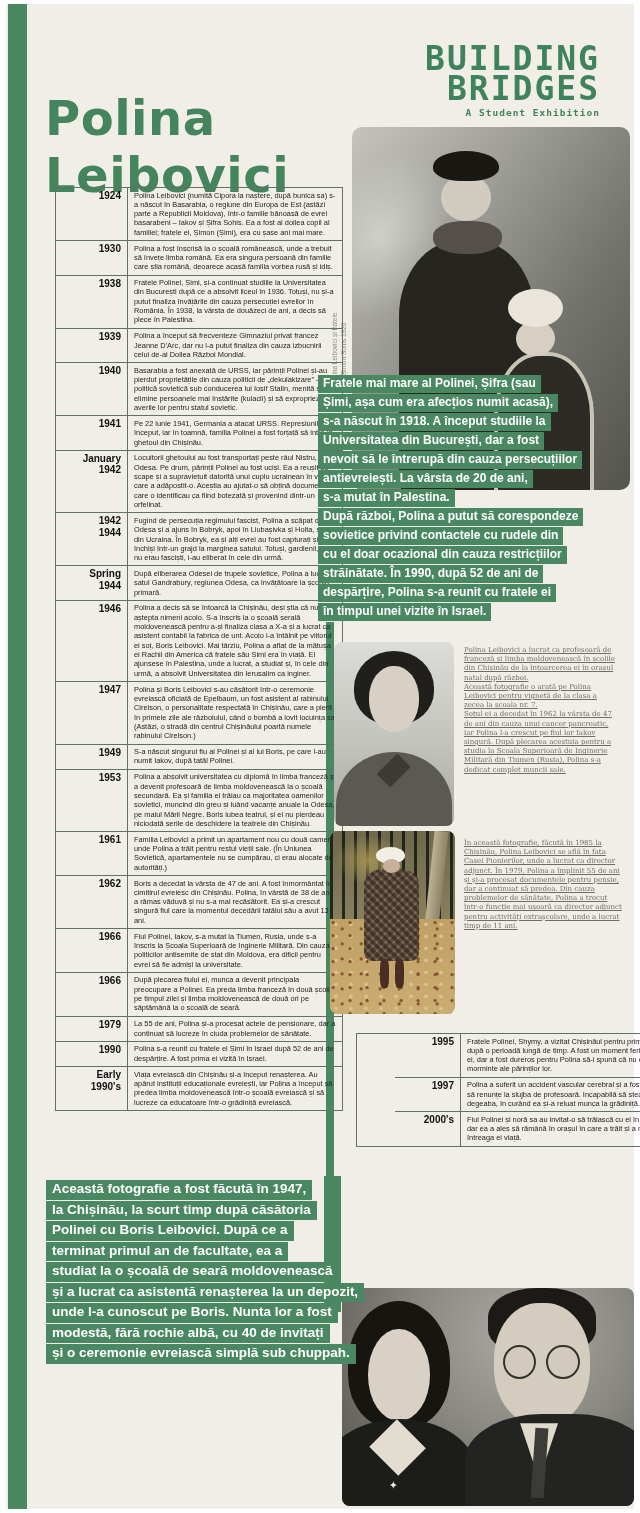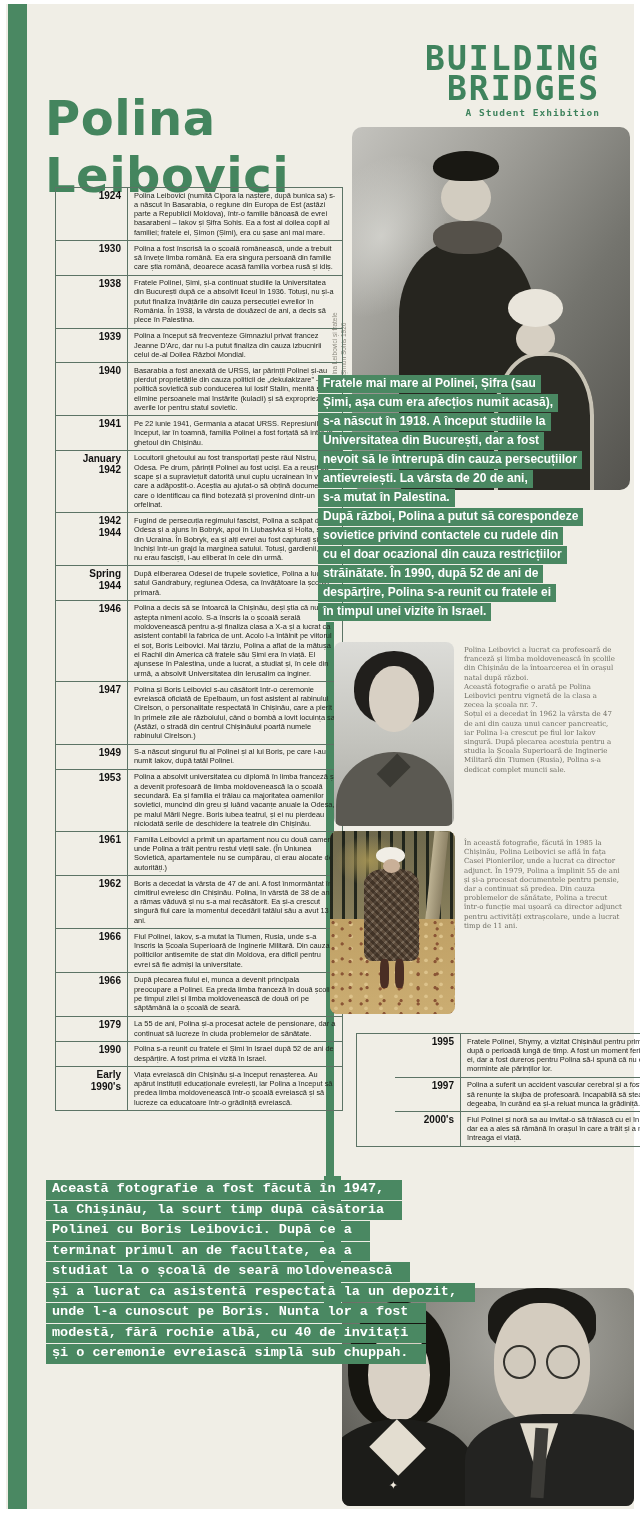--- a/index.html
+++ b/index.html
@@ -88,25 +88,25 @@
   .vcaption{position:absolute;left:330px;top:268px;height:116px;
             writing-mode:vertical-rl;transform:rotate(180deg);
             font-size:6.5px;line-height:9px;color:#8b897e;white-space:pre-line;}
 
   
   .hl{position:absolute;z-index:5;}
   .hl-line{display:table;background:#4a8862;color:#ffffff;font-weight:bold;margin-bottom:1px;}
   .hl1{left:318px;top:375px;}
   .hl1 .hl-line{font-size:12px;line-height:13px;padding:2px 5px 3px 5px;}
   .hl2{left:46px;top:1180px;}
-  .hl2 .hl-line{font-size:13.5px;line-height:14.5px;padding:2px 18px 3px 6px;font-family:Liberation Mono, monospace;}
+  .hl2 .hl-line{font-size:13.5px;line-height:14.5px;padding:2px 6px 3px 6px;}
 
   
   .para{position:absolute;font-family:"DejaVu Serif",serif;font-size:7px;line-height:9.2px;
-        color:#6f6e64;white-space:pre-line;}
+        color:#6f6e64;white-space:pre-line;text-decoration:underline;}
   .para1{left:464px;top:646px;width:152px;}
   .para2{left:464px;top:839px;width:158px;}
 </style>
 </head>
 <body>
 
 <div class="page">
   <div class="inner"></div>
   <div class="greenbar bar-left"></div>
   <div class="greenbar bar-midA"></div>
@@ -316,21 +316,21 @@
       <div class="hl-line">Această fotografie a fost făcută în 1947,</div>
 
       <div class="hl-line">la Chișinău, la scurt timp după căsătoria</div>
 
       <div class="hl-line">Polinei cu Boris Leibovici. După ce a</div>
 
       <div class="hl-line">terminat primul an de facultate, ea a</div>
 
       <div class="hl-line">studiat la o școală de seară moldovenească</div>
 
-      <div class="hl-line">și a lucrat ca asistentă respectată la un depozit,</div>
+      <div class="hl-line">și a lucrat ca asistentă renașterea la un depozit,</div>
 
       <div class="hl-line">unde l-a cunoscut pe Boris. Nunta lor a fost</div>
 
       <div class="hl-line">modestă,  fără rochie albă, cu 40 de invitați</div>
 
       <div class="hl-line">și o ceremonie evreiască simplă sub chuppah.</div>
     </div>
 
   <div class="photo photo4">
     <div class="p4-whair"></div>

